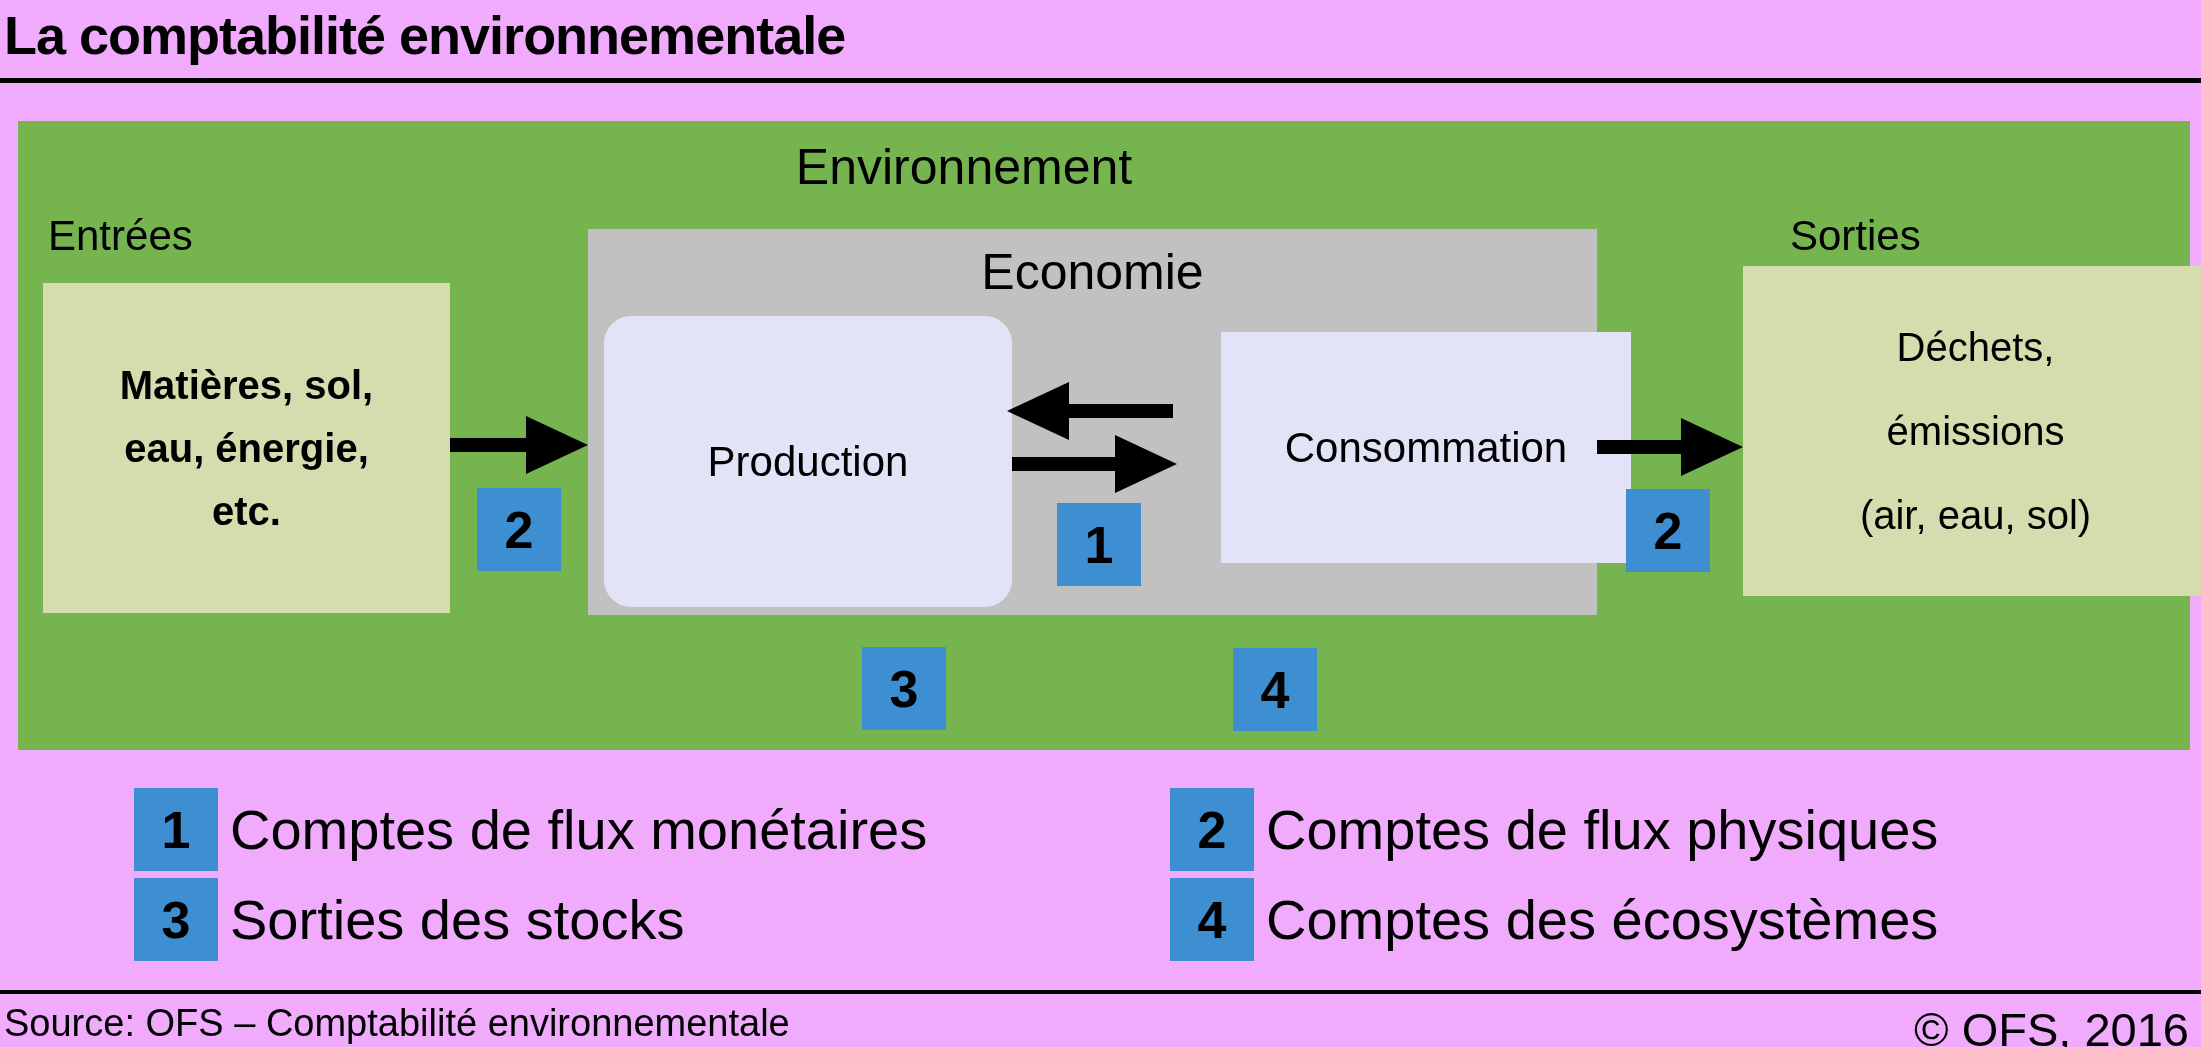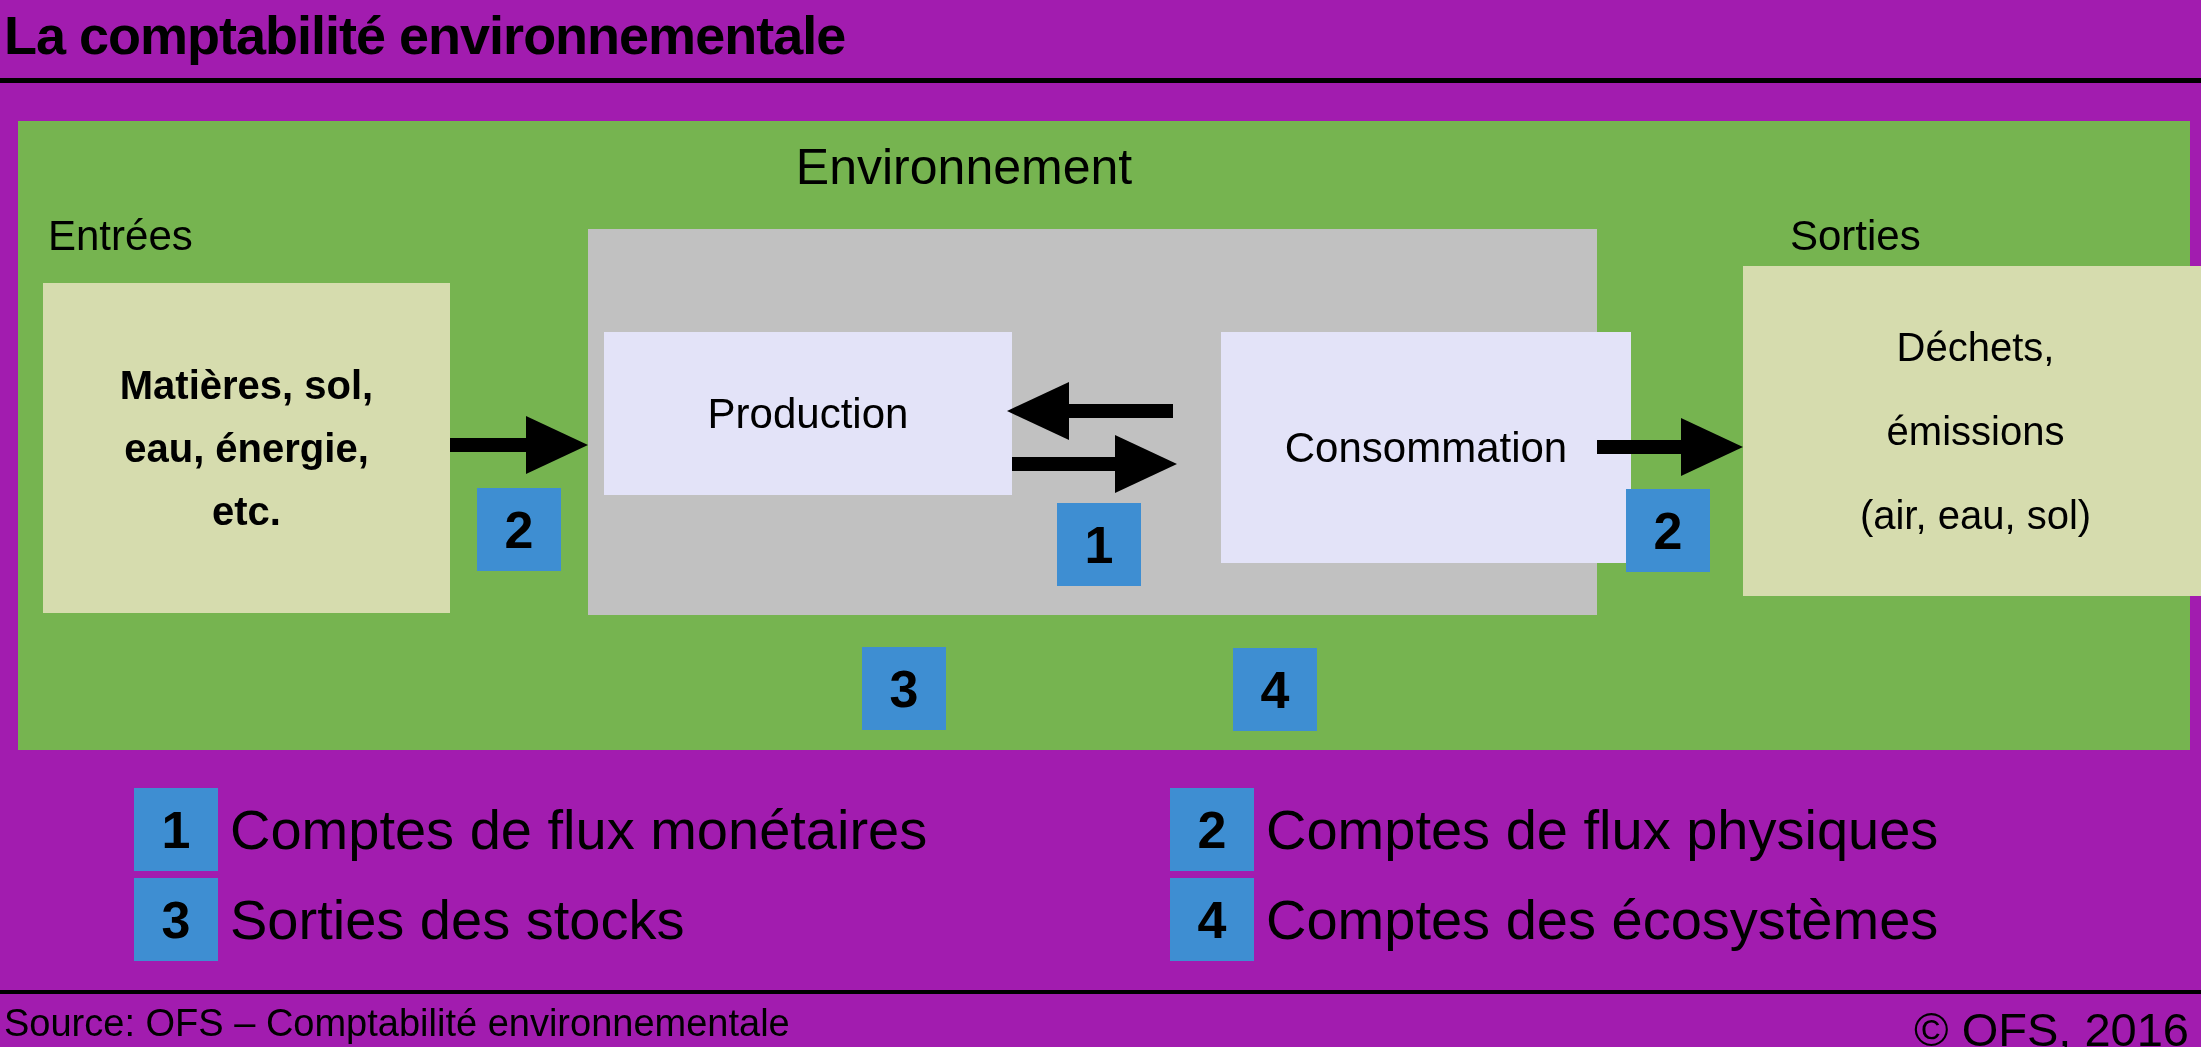--- a/index.html
+++ b/index.html
@@ -1,19 +1,19 @@
 <!DOCTYPE html>
 <html style="--green: #76b450; --light_green: #d6dcae; --gray: #c1c1c1; --lavender: #e3e3f8; --blue: #3e8ed2;"><head>
 <meta charset="utf-8">
 <style>
   html,body{margin:0;padding:0;background:#fff;}
   .canvas{
     position:relative;
     width:2201px;height:1047px;
-    background:#a21caf;
+    background:#f0abfc;
     font-family:"Liberation Sans", sans-serif;
     color:#000;
     overflow:hidden;
   }
   
   .title{
     position:absolute;left:4px;top:4px;
     font-size:54px;font-weight:bold;letter-spacing:-1px;
     white-space:nowrap;
   }
@@ -48,21 +48,21 @@
   }
   .eco-label{
     position:absolute;left:588px;top:243px;width:1009px;
     text-align:center;font-size:50px;
   }
   .inner-box{
     position:absolute;background:var(--lavender);
     display:flex;align-items:center;justify-content:center;
     font-size:42px;
   }
-  .production-box{left:604px;top:332px;width:408px;height:163px;}
+  .production-box{left:604px;top:316px;width:408px;height:291px;border-radius:27px;}
   .consumption-box{left:1221px;top:332px;width:410px;height:231px;}
   
   .arrow{position:absolute;display:flex;align-items:center;height:58px;}
   .arrow .shaft{flex:1;height:14px;background:#000;}
   .arrow .head-right{
     width:0;height:0;
     border-top:29px solid transparent;border-bottom:29px solid transparent;
     border-left:62px solid #000;
   }
   .arrow .head-left{
@@ -111,20 +111,21 @@
   <div class="env-label">Environnement</div>
 
   <div class="side-label inputs-label">Entrées</div>
   <div class="io-box inputs-box">
     <div>Matières, sol,</div>
     <div>eau, énergie,</div>
     <div>etc.</div>
   </div>
 
   <div class="eco-box"></div>
+  <div class="eco-label">Economie</div>
   <div class="inner-box production-box">
     <span>Production</span>
   </div>
   <div class="inner-box consumption-box">
     <span>Consommation</span>
   </div>
 
   <div class="side-label outputs-label">Sorties</div>
   <div class="io-box outputs-box">
     <div>Déchets,</div>

